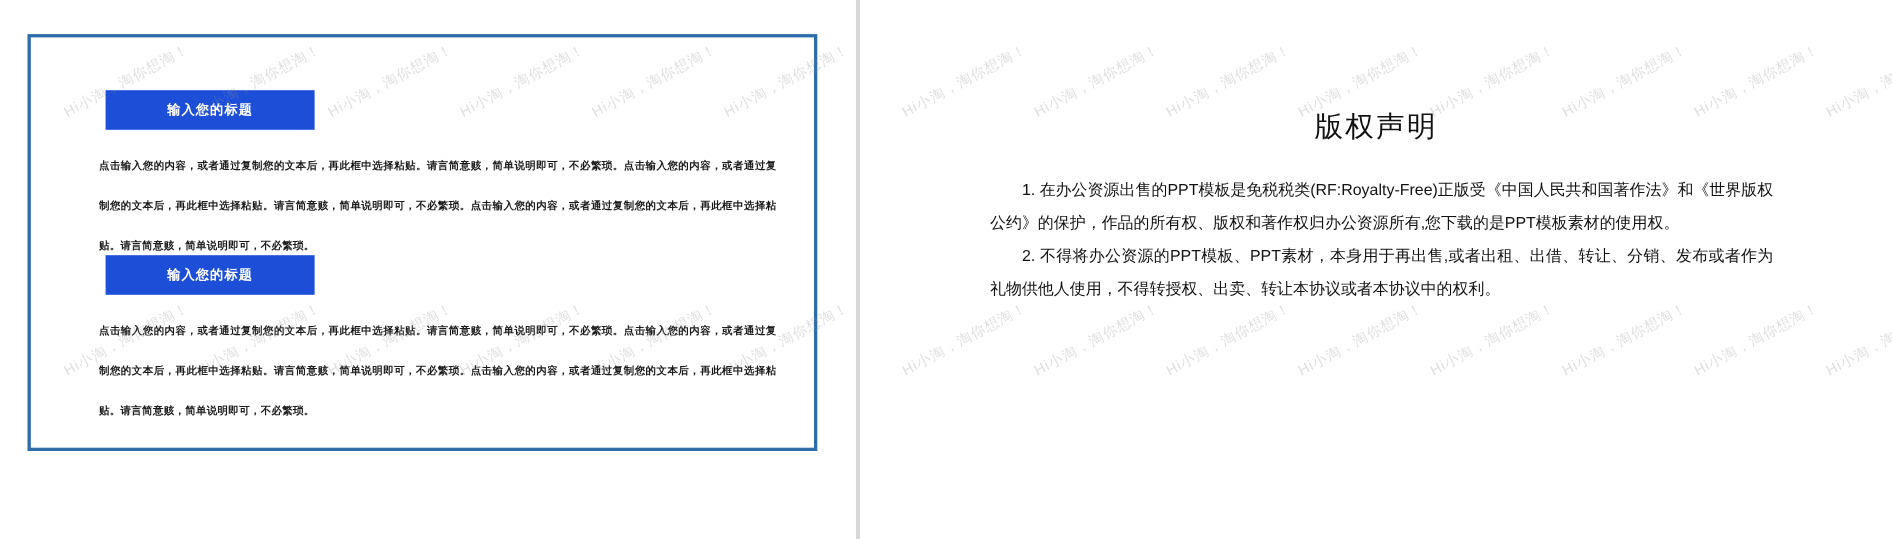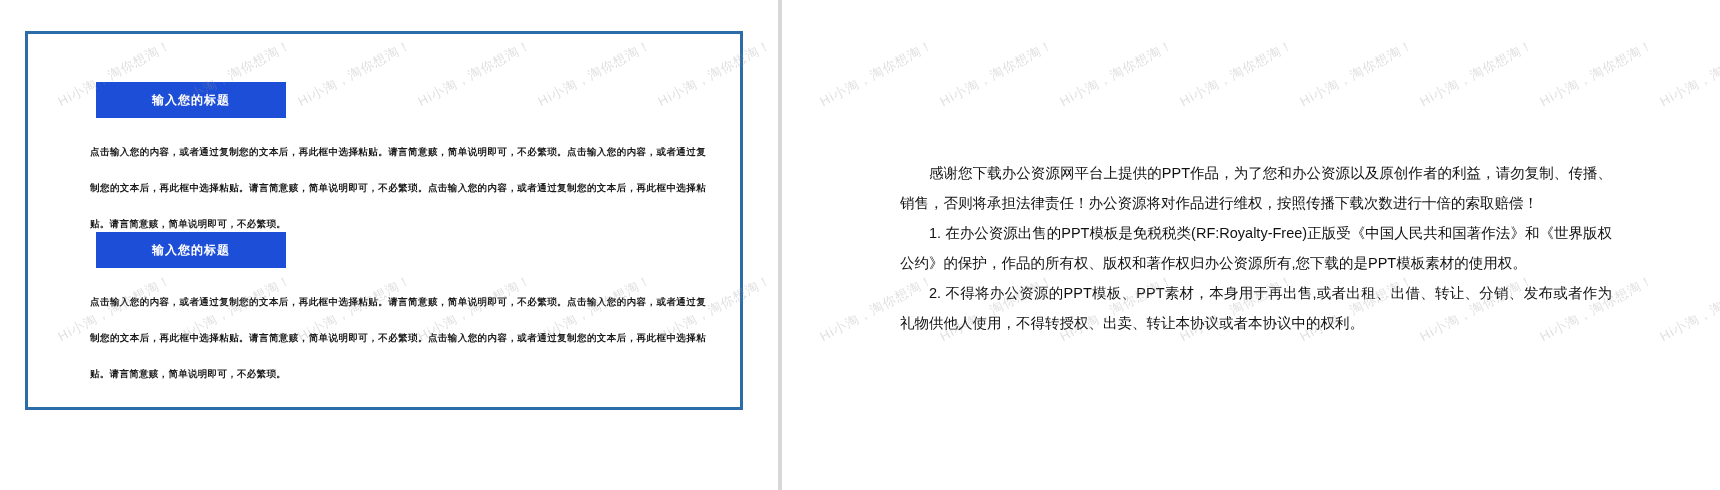--- a/index.html
+++ b/index.html
@@ -159,23 +159,23 @@
         <div class="wm" style="left: 655px; top: 95px;">Hi小淘，淘你想淘！</div>
         <div class="wm" style="left: 535px; top: 330px;">Hi小淘，淘你想淘！</div>
         <div class="wm" style="left: 655px; top: 330px;">Hi小淘，淘你想淘！</div>
       </div>
   </div>
 
   <div class="slide-divider"></div>
 
   <div class="slide slide-right">
 
+    <div class="copyright-title">版权声明</div>
 
     <div class="copyright-body">
-      <p>感谢您下载办公资源网平台上提供的PPT作品，为了您和办公资源以及原创作者的利益，请勿复制、传播、销售，否则将承担法律责任！办公资源将对作品进行维权，按照传播下载次数进行十倍的索取赔偿！</p>
       <p>1. 在办公资源出售的PPT模板是免税税类(RF:Royalty-Free)正版受《中国人民共和国著作法》和《世界版权公约》的保护，作品的所有权、版权和著作权归办公资源所有,您下载的是PPT模板素材的使用权。</p>
       <p>2. 不得将办公资源的PPT模板、PPT素材，本身用于再出售,或者出租、出借、转让、分销、发布或者作为礼物供他人使用，不得转授权、出卖、转让本协议或者本协议中的权利。</p>
     </div>
 
     <div id="wm-right">
         <div class="wm" style="left: 35px; top: 95px;">Hi小淘，淘你想淘！</div>
         <div class="wm" style="left: 155px; top: 95px;">Hi小淘，淘你想淘！</div>
         <div class="wm" style="left: 35px; top: 330px;">Hi小淘，淘你想淘！</div>
         <div class="wm" style="left: 155px; top: 330px;">Hi小淘，淘你想淘！</div>
         <div class="wm" style="left: 275px; top: 95px;">Hi小淘，淘你想淘！</div>

